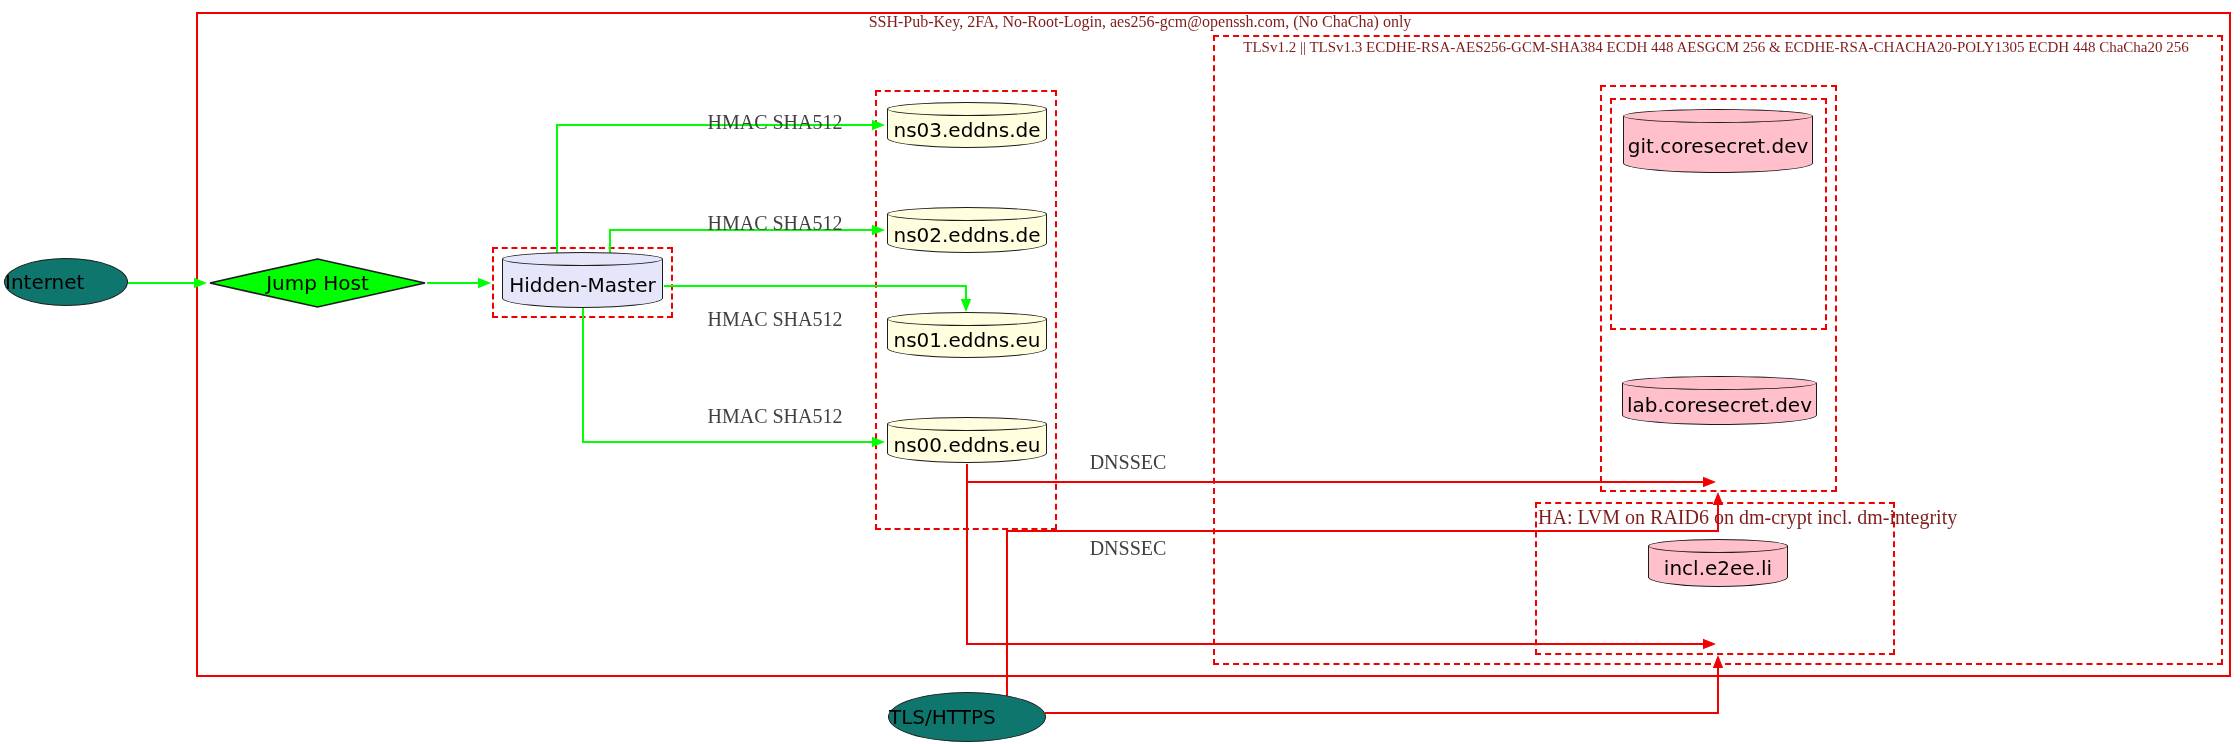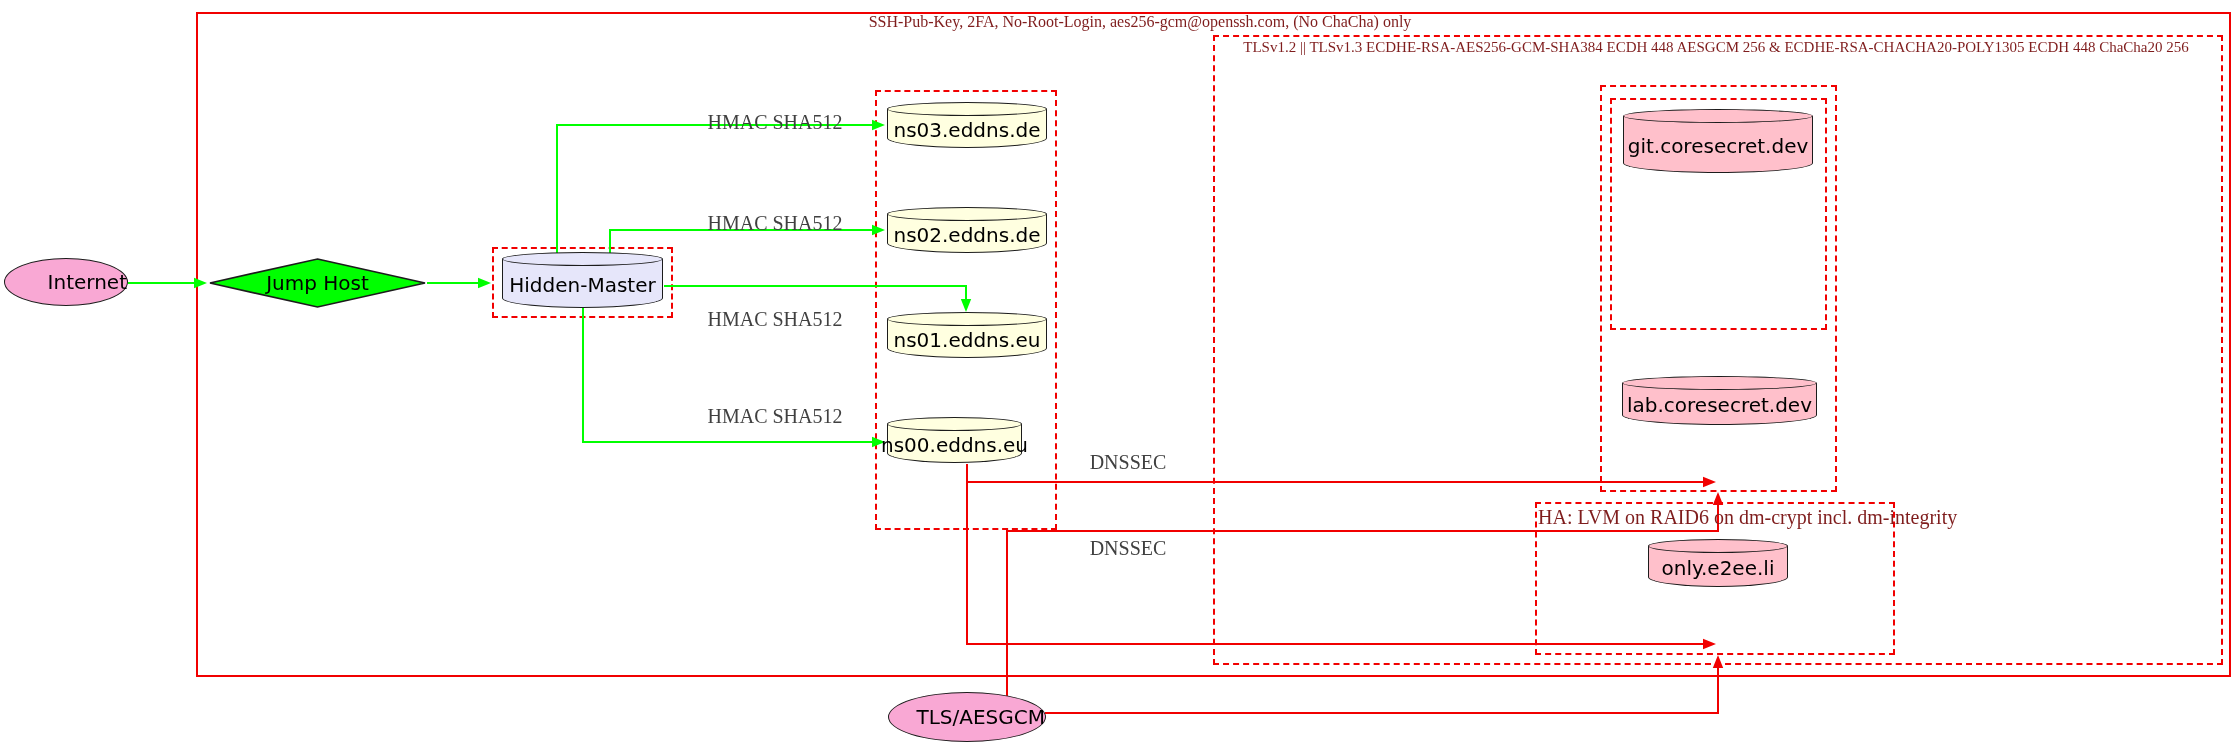--- a/index.html
+++ b/index.html
@@ -25,42 +25,42 @@
   #hmac3{left:690px;top:308px;width:170px;}
   #hmac4{left:690px;top:405px;width:170px;}
   #dnssec1{left:1060px;top:451px;width:136px;}
   #dnssec2{left:1060px;top:537px;width:136px;}
 
   
   #edges{position:absolute;left:0;top:0;z-index:2;}
 
   
   .node{position:absolute;z-index:3;box-sizing:border-box;color:#000;font-size:20px;}
-  .ellipse{border:1.7px solid #1c1c1c;border-radius:50%;background:#f9a8d4;
-           display:flex;align-items:center;justify-content:flex-end;}
+  .ellipse{border:1.7px solid #1c1c1c;border-radius:50%;background:#0f766e;
+           display:flex;align-items:center;justify-content:flex-start;}
   .diamond{display:flex;align-items:center;justify-content:center;}
   .diamond svg{position:absolute;left:0;top:0;}
   .diamond .dlabel{position:relative;z-index:2;}
 
   .cyl .ctop{position:absolute;left:0;right:0;top:0;height:14px;background:var(--fill);
              border:1.6px solid #1c1c1c;border-radius:50%;box-sizing:border-box;z-index:1;}
   .cyl .cbody{position:absolute;left:0;right:0;top:7px;bottom:0;background:var(--fill);
               border:1.6px solid #1c1c1c;border-top:none;box-sizing:border-box;
               border-radius:0 0 50% 50% / 0 0 10px 10px;}
   .cyl .clabel{position:absolute;left:0;right:0;top:9px;bottom:0;z-index:2;
                display:flex;align-items:center;justify-content:center;white-space:nowrap;}
 
   
   #node-internet{left:4px;top:258px;width:124px;height:48px;}
   #node-jump-host{left:208px;top:258px;width:219px;height:50px;}
   #node-hidden-master{left:502px;top:252px;width:161px;height:56px;--fill:#e6e6fa;}
   #node-ns03{left:887px;top:102px;width:160px;height:46px;--fill:#ffffe0;}
   #node-ns02{left:887px;top:207px;width:160px;height:46px;--fill:#ffffe0;}
   #node-ns01{left:887px;top:312px;width:160px;height:46px;--fill:#ffffe0;}
-  #node-ns00{left:887px;top:417px;width:135px;height:46px;text-align:right;--fill:#ffffe0;}
+  #node-ns00{left:887px;top:417px;width:160px;height:46px;text-align:right;--fill:#ffffe0;}
   #node-git{left:1623px;top:109px;width:190px;height:64px;--fill:#ffc0cb;}
   #node-run{left:1621px;top:214px;width:196px;height:48px;--fill:#ffc0cb;}
   #node-lab{left:1622px;top:376px;width:195px;height:49px;padding-left:40px;--fill:#ffc0cb;}
   #node-cloud{left:1648px;top:539px;width:140px;height:48px;--fill:#ffc0cb;}
   #node-tls-https{left:888px;top:692px;width:158px;height:50px;}
 
   
   #ssh-box{left:196px;top:12px;width:2035px;height:665px;}
   #tls-box{left:1213px;top:35px;width:1010px;height:630px;}
   #hm-box{left:492px;top:247px;width:181px;height:71px;}
@@ -174,20 +174,20 @@
 
   <div class="node cyl" id="node-lab">
     <div class="ctop"></div>
     <div class="cbody"></div>
     <span class="clabel">lab.coresecret.dev</span>
   </div>
 
   <div class="node cyl" id="node-cloud">
     <div class="ctop"></div>
     <div class="cbody"></div>
-    <span class="clabel">only.e2ee.li</span>
+    <span class="clabel">incl.e2ee.li</span>
   </div>
 
   <div class="node ellipse" id="node-tls-https">
-    <span>TLS/AESGCM</span>
+    <span>TLS/HTTPS</span>
   </div>
 
 </div>
 
 </body></html>

